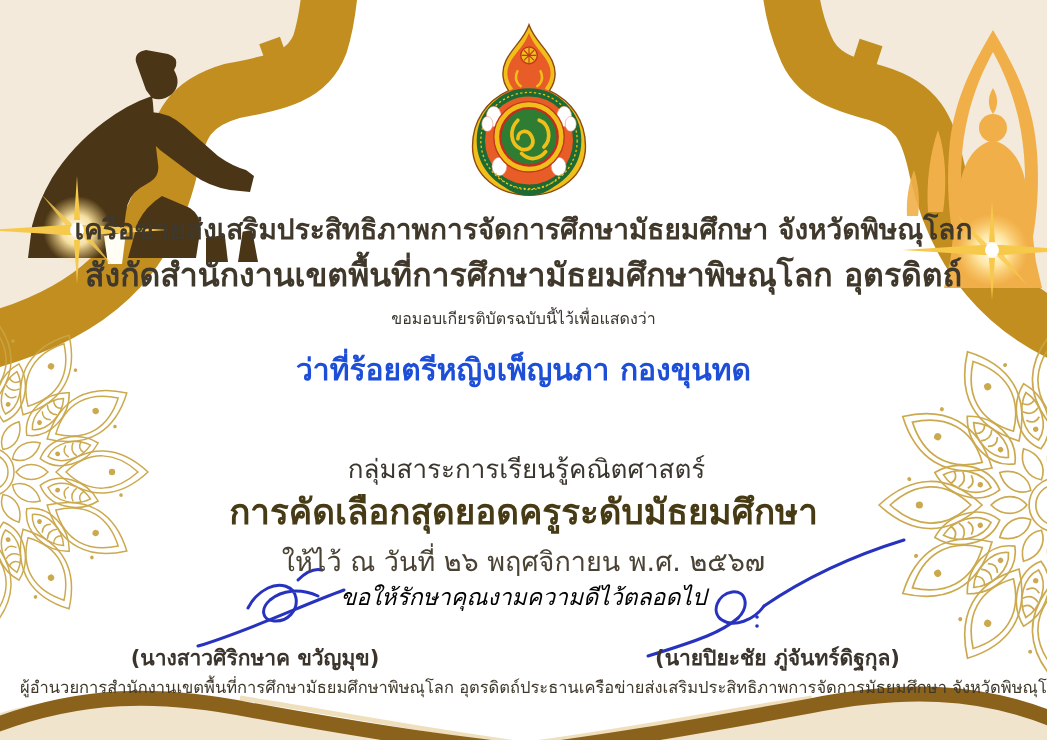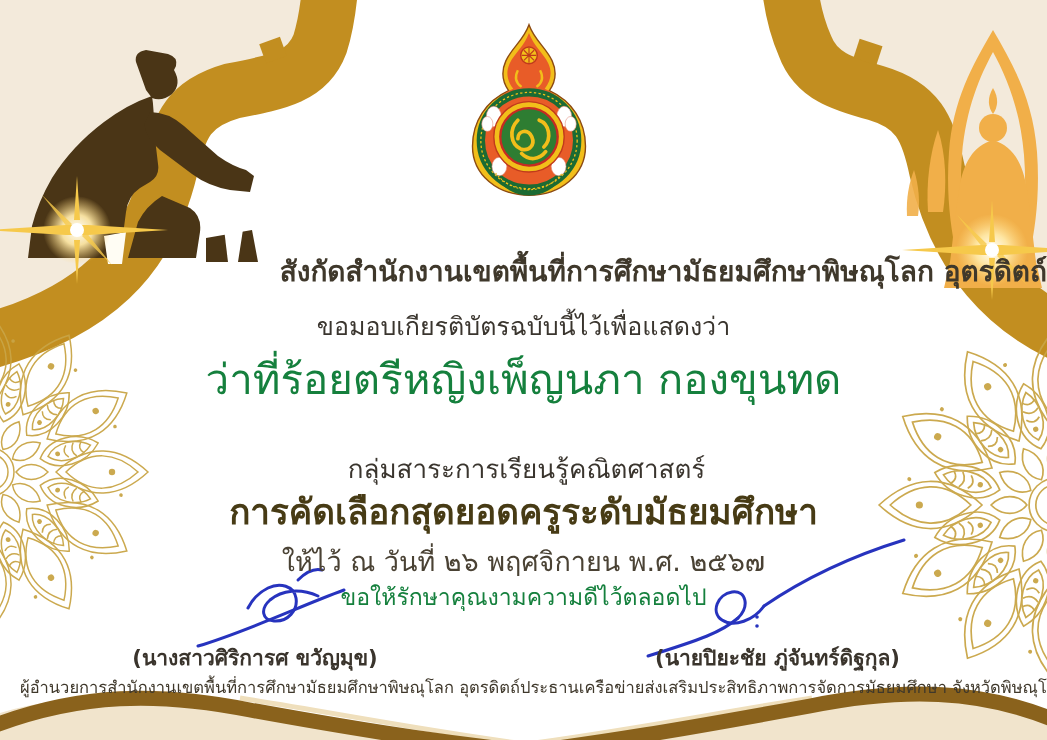--- a/index.html
+++ b/index.html
@@ -7,29 +7,29 @@
     position:relative;
     width:1047px;height:740px;
     overflow:hidden;
     background:#F3EADB;
     font-family:"DejaVu Sans","Liberation Sans",sans-serif;
   }
   .bg{position:absolute;inset:0;}
   .seal{position:absolute;left:464px;top:22px;width:130px;height:176px;}
   .t{position:absolute;left:0;right:0;text-align:center;white-space:nowrap;}
   .org1{top:207px;font-size:28px;font-weight:bold;color:#3F382B;}
-  .org2{top:249px;font-size:28px;font-weight:bold;color:#3F382B;text-align:right;}
-  .presents{top:306px;font-size:25px;color:#3A352E;}
-  .name{top:346px;font-size:42px;font-weight:normal;color:#15803d;}
+  .org2{top:249px;font-size:32px;font-weight:bold;color:#3F382B;}
+  .presents{top:306px;font-size:16px;color:#3A352E;}
+  .name{top:346px;font-size:30px;font-weight:bold;color:#1d4ed8;}
   .award{top:411px;font-size:26px;color:#3A352E;}
   .award .gold{color:#D99E27;font-weight:bold;}
   .subject{top:448px;font-size:26px;color:#3A352E;margin-left:6px;}
   .event{top:484px;font-size:35px;font-weight:bold;color:#473B15;}
   .date{top:540px;font-size:27px;color:#4A4234;}
-  .blessing{top:579px;font-size:23px;color:#15803d;}
+  .blessing{top:579px;font-size:23px;color:#000000;font-style:italic;}
   .sig{position:absolute;text-align:center;white-space:nowrap;}
   .sig-left{left:20px;width:470px;}
   .sig-right{left:520px;width:515px;}
   .sig .sname{display:block;margin-top:0;font-size:21px;font-weight:bold;color:#3A342C;}
   .sig .stitle{display:block;font-size:16.5px;color:#3F382B;}
   .sigblock{top:641px;}
 </style>
 </head>
 <body>
 
@@ -377,30 +377,31 @@
       <path d="M58,106 C48,116 50,132 61,137 C70,140 77,133 73,124 C69,115 58,117 58,126"></path>
       <path d="M81,106 C92,110 95,126 86,135"></path>
       <path d="M62,142 C70,150 81,149 88,140"></path>
     </g>
     <g>
       <path d="M26,158 A52,52 0 0 0 114,158 L106,167 A42,42 0 0 1 34,167 Z" fill="#1C6B33"></path>
       <path d="M34,163 A45,45 0 0 0 106,163" fill="none" stroke="#F2BE1A" stroke-width="1.2" stroke-dasharray="2 2"></path>
     </g>
   </svg>
 
+  <div class="t org1">เครือข่ายส่งเสริมประสิทธิภาพการจัดการศึกษามัธยมศึกษา จังหวัดพิษณุโลก</div>
   <div class="t org2">สังกัดสำนักงานเขตพื้นที่การศึกษามัธยมศึกษาพิษณุโลก อุตรดิตถ์</div>
   <div class="t presents">ขอมอบเกียรติบัตรฉบับนี้ไว้เพื่อแสดงว่า</div>
   <div class="t name">ว่าที่ร้อยตรีหญิงเพ็ญนภา กองขุนทด</div>
   <div class="t subject">กลุ่มสาระการเรียนรู้คณิตศาสตร์</div>
   <div class="t event">การคัดเลือกสุดยอดครูระดับมัธยมศึกษา</div>
   <div class="t date">ให้ไว้ ณ วันที่ ๒๖ พฤศจิกายน พ.ศ. ๒๕๖๗</div>
   <div class="t blessing">ขอให้รักษาคุณงามความดีไว้ตลอดไป</div>
 
   <div class="sig sig-left sigblock">
-    <span class="sname">(นางสาวศิริการศ  ขวัญมุข)</span>
+    <span class="sname">(นางสาวศิริกษาค  ขวัญมุข)</span>
     <span class="stitle">ผู้อำนวยการสำนักงานเขตพื้นที่การศึกษามัธยมศึกษาพิษณุโลก อุตรดิตถ์</span>
   </div>
   <div class="sig sig-right sigblock">
     <span class="sname">(นายปิยะชัย ภู่จันทร์ดิฐกุล)</span>
     <span class="stitle">ประธานเครือข่ายส่งเสริมประสิทธิภาพการจัดการมัธยมศึกษา จังหวัดพิษณุโลก</span>
   </div>
 
 </div>
 
 </body></html>

